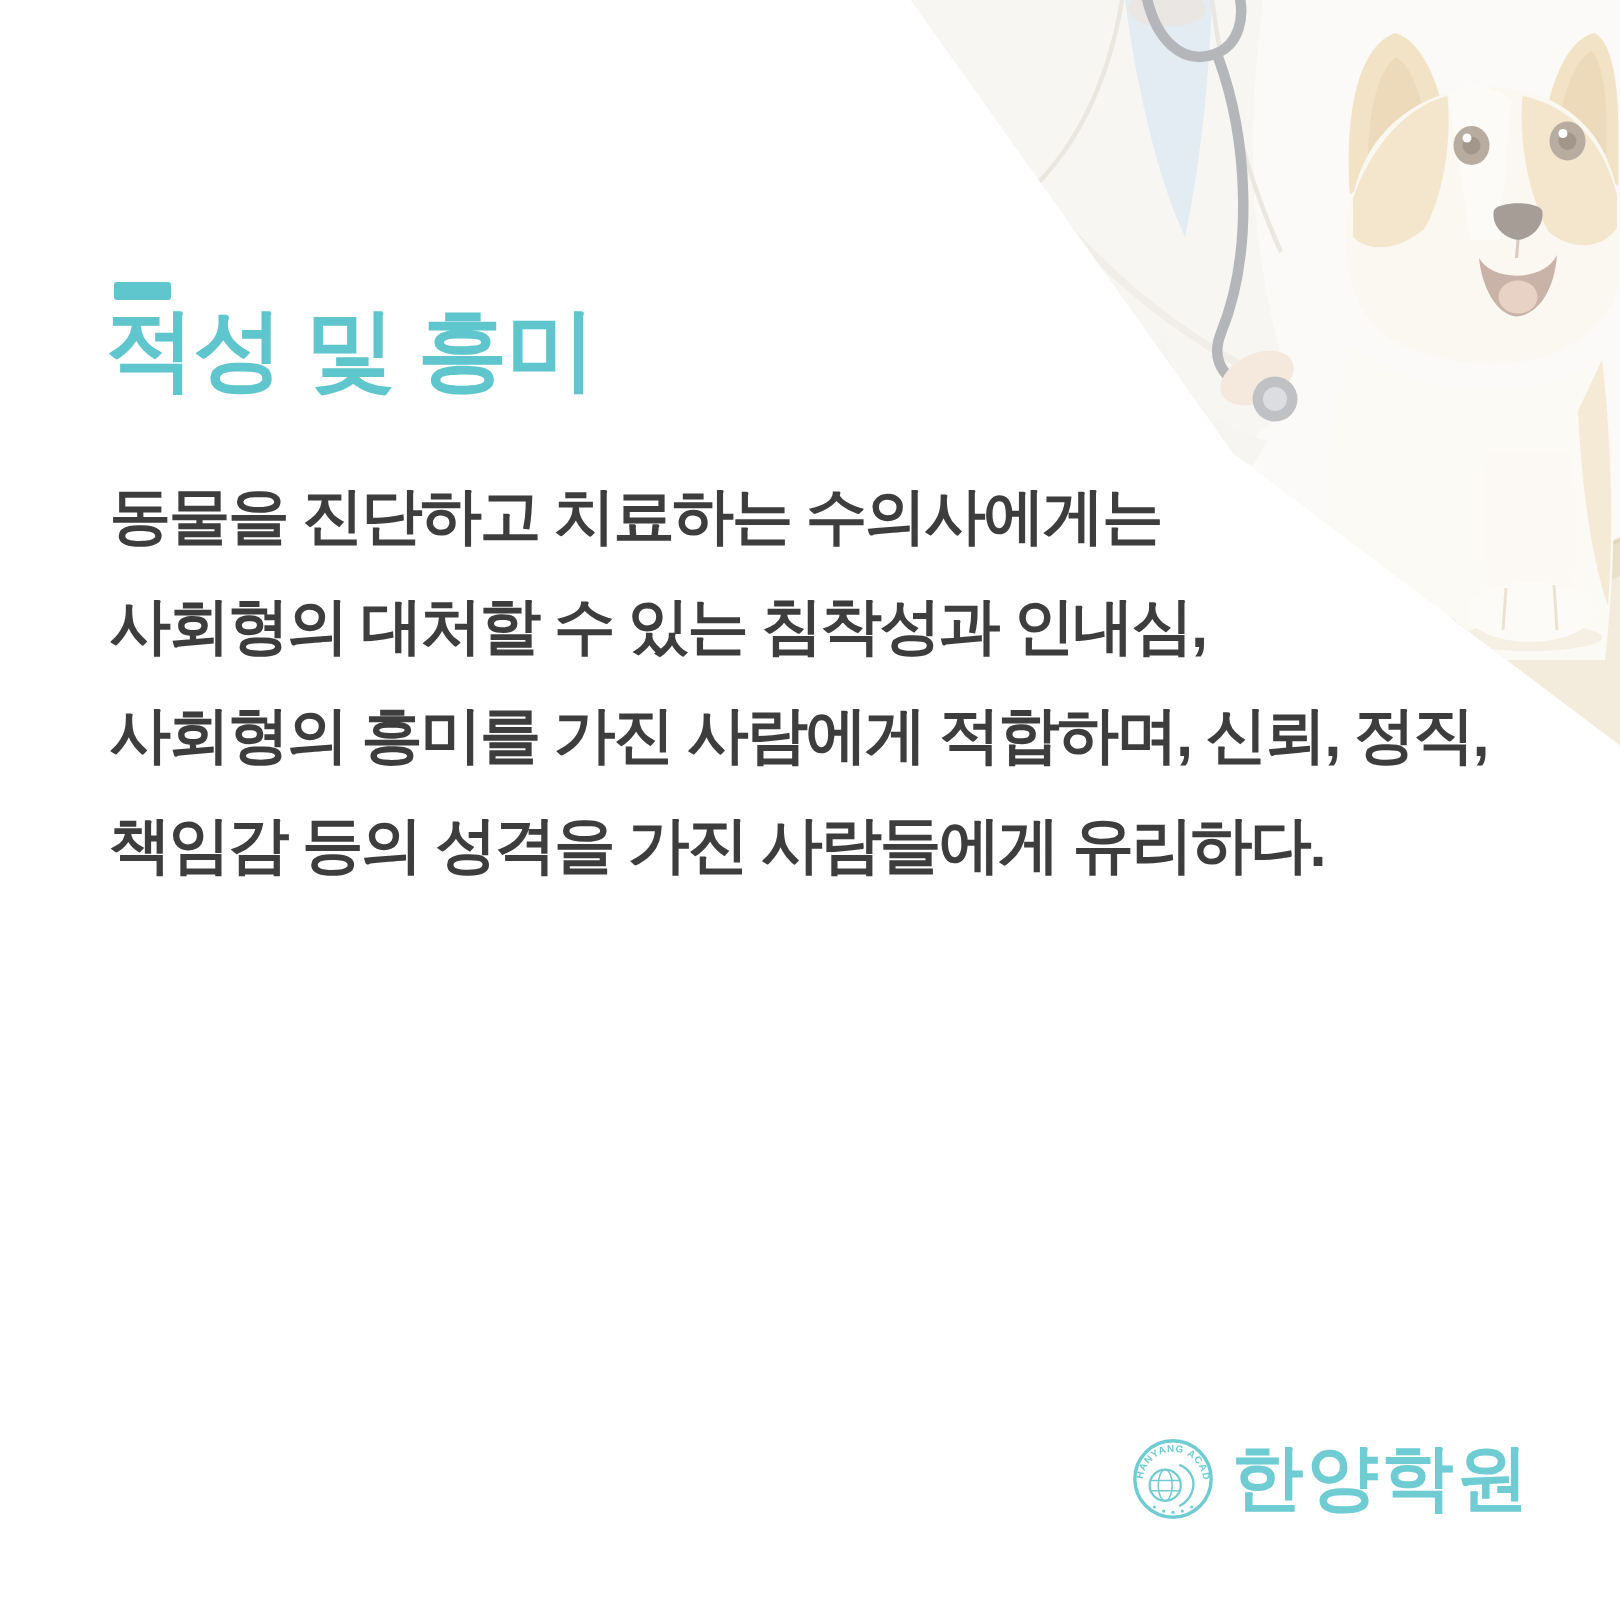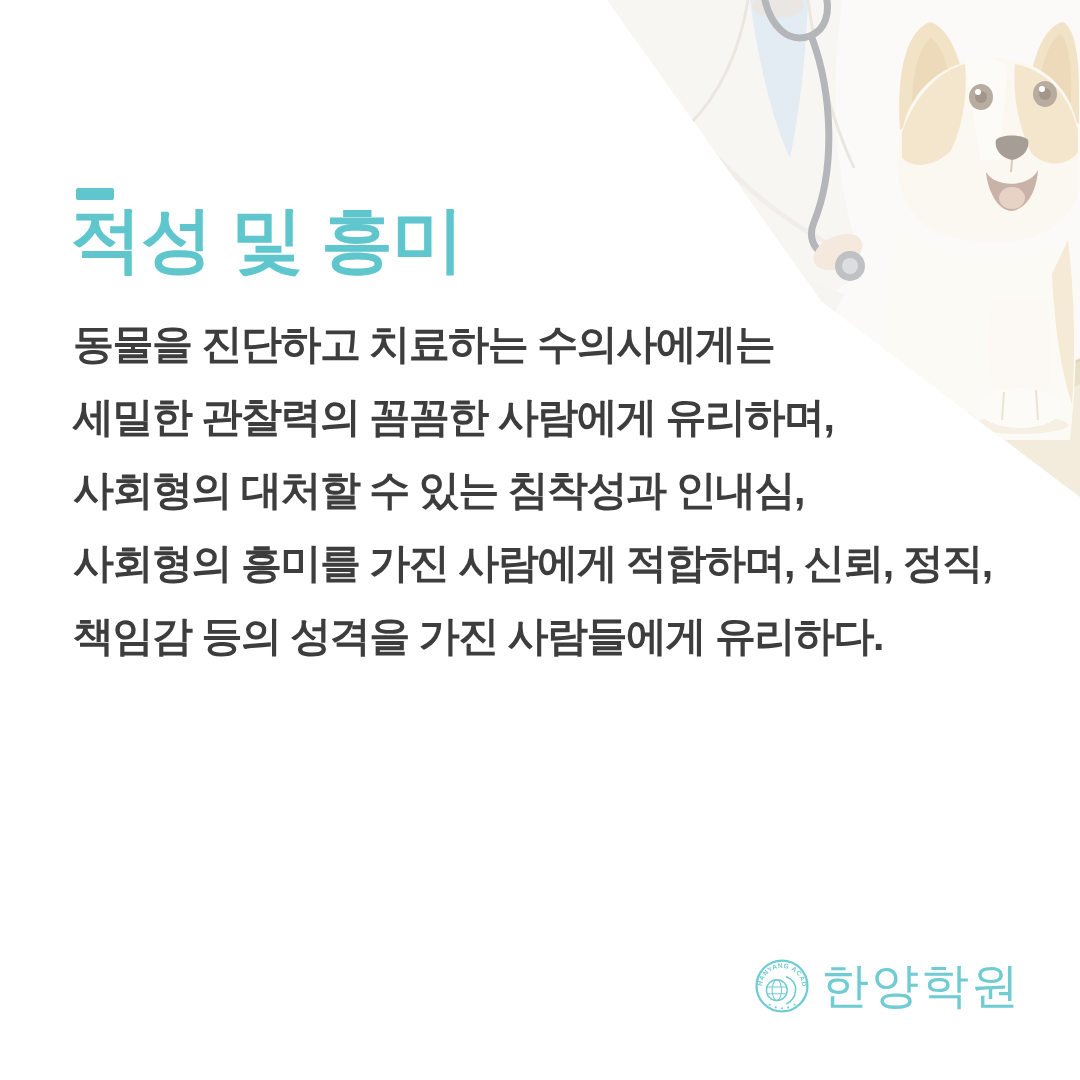--- a/index.html
+++ b/index.html
@@ -13,41 +13,41 @@
   
   .hero{
     position:absolute;left:600px;top:0;width:480px;height:520px;
   }
   .dash{
     position:absolute;left:76px;top:188px;width:38px;height:12px;
     background:var(--accent,#5ec6cc);border-radius:2px;
   }
   .title{
     position:absolute;left:70px;top:200px;margin:0;
-    font-size:72px;font-weight:800;letter-spacing:-1px;
+    font-size:60px;font-weight:800;letter-spacing:-1px;
     color:var(--accent,#5ec6cc);line-height:1.1;
     white-space:nowrap;
   }
   .body-text{
     position:absolute;left:73px;top:308px;width:940px;
     color:var(--text-color,#3d3d3d);
   }
   .body-line{
     height:73px;display:flex;align-items:center;
     font-size:41px;letter-spacing:-1.5px;white-space:nowrap;
     font-weight:700;
   }
   .footer{
     position:absolute;left:755px;top:956px;height:60px;
     display:flex;align-items:center;
   }
   .emblem{width:54px;height:54px;display:block;}
   .logo-text{
     margin-left:12px;
-    font-size:48px;font-weight:400;letter-spacing:2px;
+    font-size:48px;font-weight:700;letter-spacing:2px;
     color:var(--logo-color,#6fccd2);
     white-space:nowrap;
     line-height:54px;
   }
   .emblem .st{stroke:var(--logo-color,#6fccd2);fill:none;}
   .emblem .fl{fill:var(--logo-color,#6fccd2);}
 </style>
 </head>
 <body>
 
@@ -113,21 +113,20 @@
       <circle cx="250" cy="266" r="15" fill="#bfc1c4"></circle>
       <circle cx="250" cy="266" r="8" fill="#dcdde0"></circle>
     </g>
   </svg>
 
   <div class="dash"></div>
   <h1 class="title">적성 및 흥미</h1>
 
   <div class="body-text">
     <div class="body-line">동물을 진단하고 치료하는 수의사에게는</div>
-    <div class="body-line">세밀한 관찰력의 꼼꼼한 사람에게 유리하며,</div>
     <div class="body-line">사회형의 대처할 수 있는 침착성과 인내심,</div>
     <div class="body-line">사회형의 흥미를 가진 사람에게 적합하며, 신뢰, 정직,</div>
     <div class="body-line">책임감 등의 성격을 가진 사람들에게 유리하다.</div>
   </div>
 
   <div class="footer">
     <svg class="emblem" viewBox="0 0 52 52" xmlns="http://www.w3.org/2000/svg" aria-hidden="true">
       <circle class="st" cx="26" cy="26" r="24.5" stroke-width="2.2"></circle>
       <defs>
         <path id="ringArc" d="M6.5,28 A19.5,19.5 0 0 1 45.5,28"></path>

